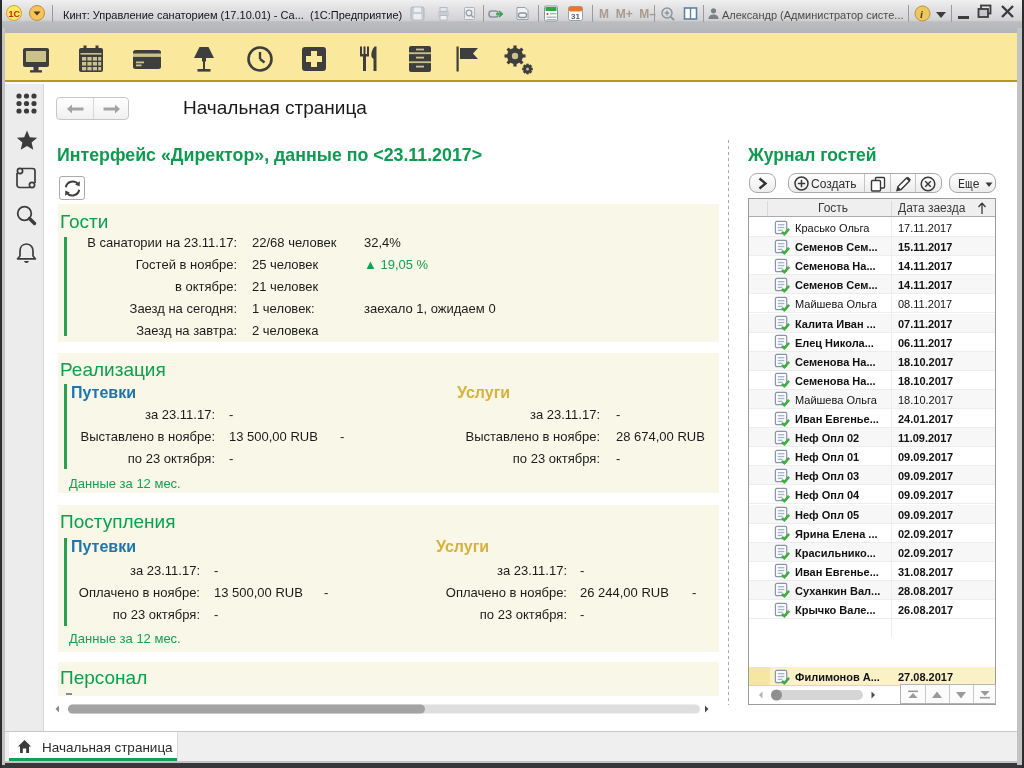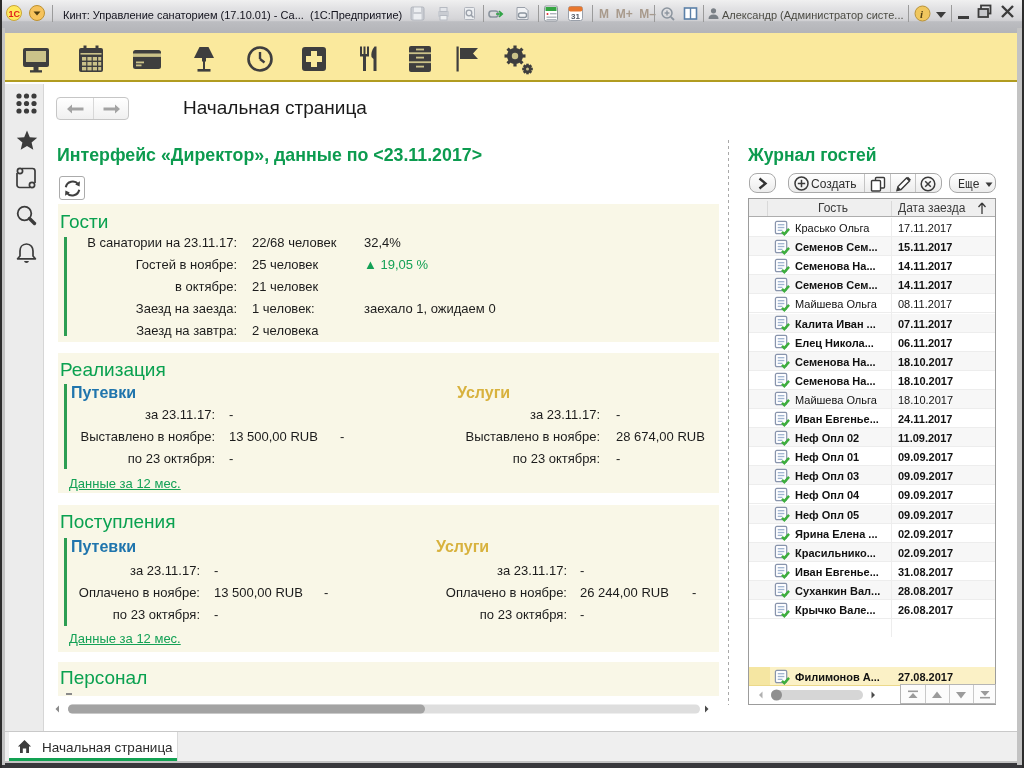--- a/index.html
+++ b/index.html
@@ -41,21 +41,21 @@
 
 
 .sect { left:13px; width:661px; background:#f9f7e7; }
 .sect .st { position:absolute; left:2px; line-height:20px; font-size:19px; color:#0aa150; }
 .gbar { position:absolute; width:2.5px; background:#2d9e53; }
 .row { position:absolute; left:0; width:660px; height:16px; font-size:13px; color:#1c1c1c; white-space:nowrap; }
 .lab { position:absolute; right:0; }
 .blue { color:#2075ad; font-weight:700; font-size:16px; }
 .gold { color:#d8b23e; font-weight:700; font-size:16px; }
 .grn { color:#14a156; }
-.lnk { color:#14a156; text-decoration:underline; font-size:13px; }
+.lnk { color:#14a156; font-size:13px; }
 
 
 #vdash { left:683px; top:56px; width:1px; height:565px; background:repeating-linear-gradient(#a9a9a9 0 3px, transparent 3px 6px); }
 
 
 .rp-head { left:703px; top:62px; line-height:18px; font-size:17.5px; font-weight:700; color:#0c9b4f; }
 .btn { position:absolute; border:1px solid #a9a9a9; border-radius:8px; background:linear-gradient(#ffffff,#ececec); }
 
 
 #gtable { left:703px; top:114px; width:248px; height:507px; border:1px solid #9c9c9c; background:#fff; }
@@ -338,21 +338,21 @@
       <div class="row" style="top:53px;">
           <span class="lab" style="right:481px;">Гостей в ноябре:</span>
           <span style="position:absolute; left:194px;">25 человек</span>
           <span class="grn" style="position:absolute; left:306px;">▲ 19,05 %</span>
         </div>
       <div class="row" style="top:75px;">
           <span class="lab" style="right:481px;">в октябре:</span>
           <span style="position:absolute; left:194px;">21 человек</span>
         </div>
       <div class="row" style="top:97px;">
-          <span class="lab" style="right:481px;">Заезд на заезда:</span>
+          <span class="lab" style="right:481px;">Заезд на сегодня:</span>
           <span style="position:absolute; left:194px;">1 человек:</span>
           <span style="position:absolute; left:306px;">заехало 1, ожидаем 0</span>
         </div>
       <div class="row" style="top:119px;padding-left:39px;">
           <span class="lab" style="right:481px;">Заезд на завтра:</span>
           <span style="position:absolute; left:194px;">2 человека</span>
         </div>
     </div>
 
     <div class="sect abs" style="top:269px; height:140px;">
@@ -586,21 +586,21 @@
         </div>
       <div class="grow b" style="top:210.0px">
           <svg width="16" height="16" viewBox="0 0 17 17">
             <rect x="1.5" y="1.5" width="12" height="13" rx="1.5" fill="#fdfdff" stroke="#8894ac" stroke-width="1.3"></rect>
             <line x1="4" y1="5" x2="11" y2="5" stroke="#9fb4cf" stroke-width="1.4"></line>
             <line x1="4" y1="8" x2="11" y2="8" stroke="#9fb4cf" stroke-width="1.4"></line>
             <line x1="4" y1="11" x2="9" y2="11" stroke="#9fb4cf" stroke-width="1.4"></line>
             <path d="M8.5 12.5 L11 15 L16 9.5" fill="none" stroke="#3dae3d" stroke-width="2.6"></path>
           </svg>
           <span class="nm">Иван Евгенье...</span>
-          <span class="dt">24.11.2017</span>
+          <span class="dt">24.01.2017</span>
         </div>
       <div class="grow b alt" style="top:229.1px">
           <svg width="16" height="16" viewBox="0 0 17 17">
             <rect x="1.5" y="1.5" width="12" height="13" rx="1.5" fill="#fdfdff" stroke="#8894ac" stroke-width="1.3"></rect>
             <line x1="4" y1="5" x2="11" y2="5" stroke="#9fb4cf" stroke-width="1.4"></line>
             <line x1="4" y1="8" x2="11" y2="8" stroke="#9fb4cf" stroke-width="1.4"></line>
             <line x1="4" y1="11" x2="9" y2="11" stroke="#9fb4cf" stroke-width="1.4"></line>
             <path d="M8.5 12.5 L11 15 L16 9.5" fill="none" stroke="#3dae3d" stroke-width="2.6"></path>
           </svg>
           <span class="nm">Неф Опл 02</span>

